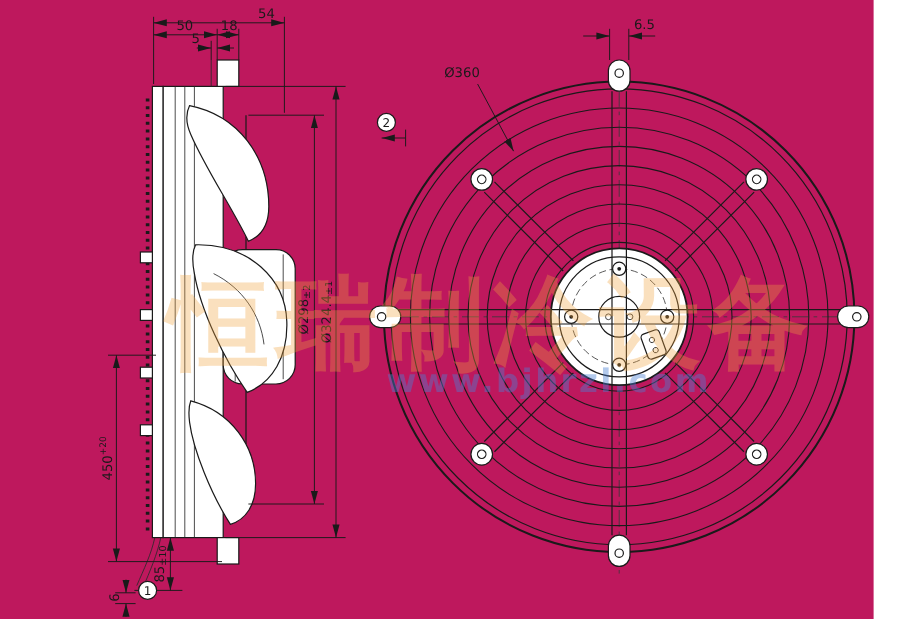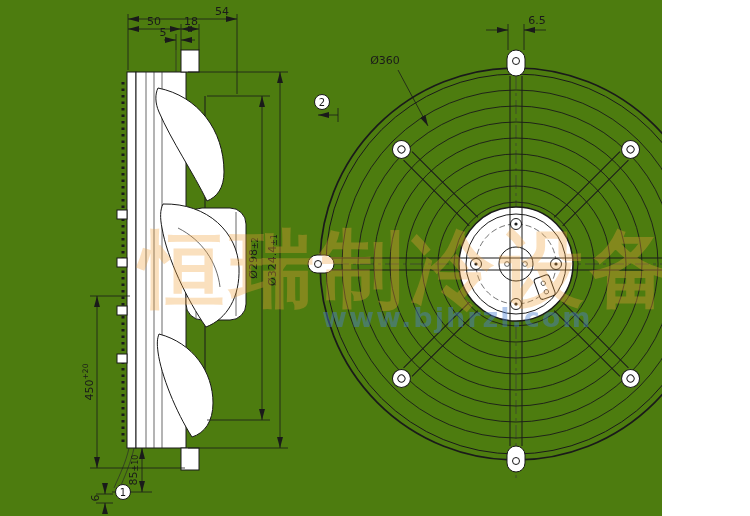--- a/index.html
+++ b/index.html
@@ -1,16 +1,16 @@
 <!DOCTYPE html>
 <html><head>
 <meta charset="utf-8">
 <style>
   html,body{margin:0;padding:0;background:#ffffff;}
-  .canvas{position:relative;width:662px;height:516px;background:#4d7c0f;overflow:hidden;font-family:"DejaVu Sans",sans-serif;}
+  .canvas{position:relative;width:728px;height:516px;background:#be185d;overflow:hidden;font-family:"DejaVu Sans",sans-serif;}
   svg text{font-family:"DejaVu Sans",sans-serif;font-size:11px;fill:#1a1a1a;}
   .ln{stroke:#1a1a1a;stroke-width:1;fill:none;}
   .ln2{stroke:#1a1a1a;stroke-width:1.7;fill:none;}
   .ring{stroke:#1a1a1a;stroke-width:.9;fill:none;}
   .thin{stroke:#2a2a2a;stroke-width:.7;fill:none;}
   .dim{stroke:#1a1a1a;stroke-width:.8;fill:none;}
   .white{fill:#ffffff;stroke:#1a1a1a;stroke-width:1;}
   .cl{stroke:#3a3a3a;stroke-width:.7;stroke-dasharray:14 4 3 4;fill:none;}
   .bolt{stroke:#3a3a3a;stroke-width:.7;stroke-dasharray:6 3;fill:none;}
   .wires{stroke:#1a1a1a;stroke-width:3;stroke-dasharray:2.5 4;fill:none;}

